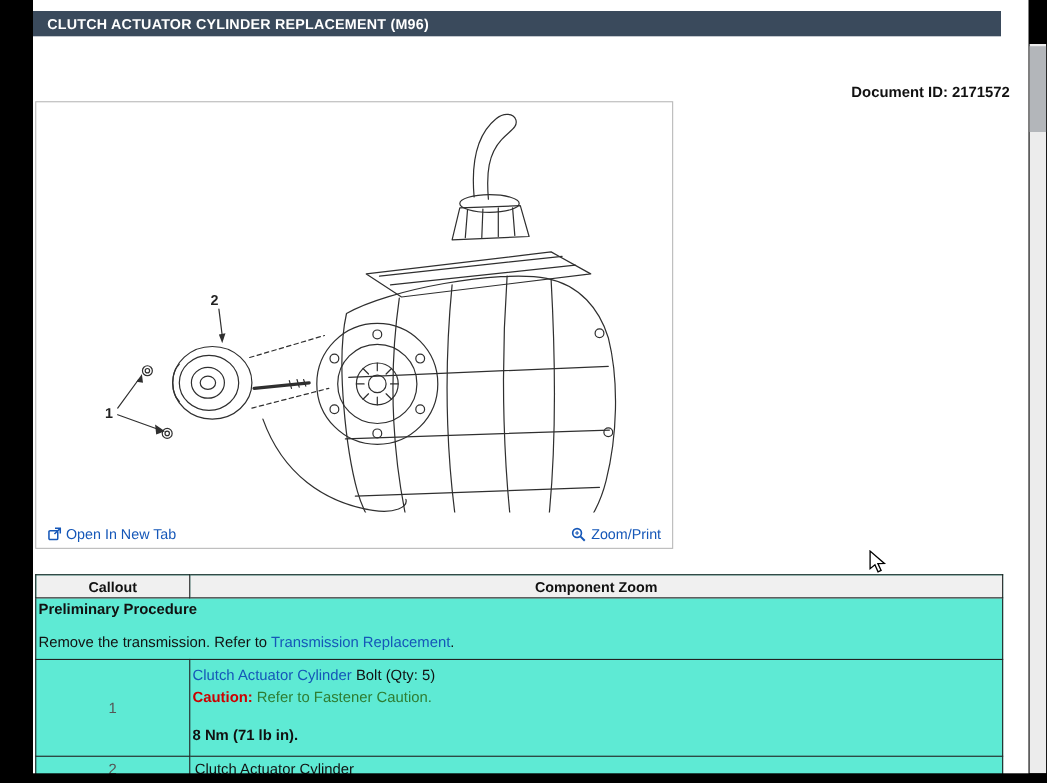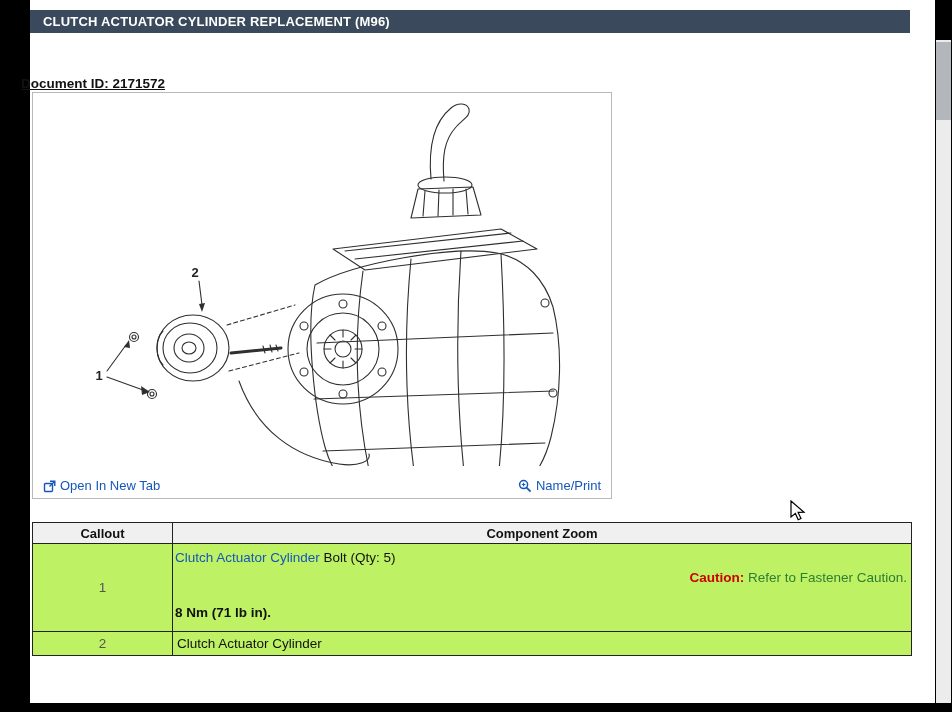--- a/index.html
+++ b/index.html
@@ -3,43 +3,43 @@
 <meta charset="utf-8">
 <style>
   html,body{margin:0;padding:0;}
   .stage{position:relative;width:952px;height:712px;background:#000;overflow:hidden;
          font-family:"Liberation Sans",sans-serif;color:#111;}
   .content{position:absolute;left:30px;top:0;width:905px;height:704px;background:#fff;}
 
   .title-bar{position:absolute;left:30px;top:10px;width:880px;height:23px;box-sizing:border-box;
              background:#3a4a5c;color:#fff;font-weight:bold;font-size:13px;line-height:23px;
              padding-left:13px;letter-spacing:.2px;z-index:2;}
-  .doc-id{position:absolute;left:21px;top:76px;width:882px;text-align:left;
-          font-size:13.5px;font-weight:bold;z-index:2;text-decoration:underline;}
+  .doc-id{position:absolute;left:36px;top:76px;width:882px;text-align:right;
+          font-size:13.5px;font-weight:bold;z-index:2;}
 
   .figure-frame{position:absolute;left:32px;top:92px;width:580px;height:407px;
                 border:1px solid #b9b9b9;background:#fff;box-sizing:border-box;z-index:2;}
   .art{position:absolute;left:0;top:0;width:578px;height:373px;}
   .figure-footer{position:absolute;left:0;right:0;bottom:5px;display:flex;
                  justify-content:space-between;align-items:center;padding:0 10px;font-size:13px;}
-  .blue-link{color:#1557b8;cursor:pointer;display:inline-flex;align-items:flex-end;gap:4px;text-decoration:none;}
+  .blue-link{color:#1557b8;cursor:pointer;display:inline-flex;align-items:center;gap:4px;text-decoration:none;}
 
   .parts-table{position:absolute;left:32px;top:522px;width:880px;border-collapse:collapse;
-               table-layout:fixed;font-size:13.5px;z-index:2;background:#bef264;}
+               table-layout:fixed;font-size:13.5px;z-index:2;background:#5eead4;}
   .parts-table th,.parts-table td{border:1px solid #222;vertical-align:middle;}
   .parts-table th{background:#f0f0f0;font-weight:bold;font-size:13px;height:20px;text-align:center;padding:0;}
   .col-callout{width:140px;}
   .cell-callout{text-align:center;color:#555;}
   .cell-body{padding:2px 4px 8px 2px;vertical-align:top;}
   .prelim-heading{font-weight:bold;}
   .prelim-text{margin-top:15px;}
   .link-blue{color:#1557b8;cursor:pointer;}
   .caution-label{color:#cc0000;font-weight:bold;}
   .link-green{color:#2e7d32;cursor:pointer;}
-  .caution-line{margin-top:5px;text-align:right;}
+  .caution-line{margin-top:5px;}
   .torque-line{margin-top:20px;font-weight:bold;}
   .row2-cell{padding:2px 4px;vertical-align:top;}
 
   .scroll-track{position:absolute;left:936px;top:40px;width:15px;height:663px;background:#ececec;z-index:3;}
   .scroll-thumb{position:absolute;left:0;top:2px;width:15px;height:78px;background:#b3b6ba;}
   .bottom-bar{position:absolute;left:0;bottom:0;width:952px;height:9px;background:#000;z-index:10;}
 
   .cursor{position:absolute;left:790px;top:500px;z-index:20;}
 </style>
 </head>
@@ -131,34 +131,42 @@
           <path d="M7 1.2 L11.8 1.2 L11.8 6 M11.8 1.2 L6.5 6.5" fill="none" stroke="#1557b8" stroke-width="1.4"></path>
         </svg>
         <span>Open In New Tab</span>
       </span>
       <span class="blue-link">
         <svg width="14" height="14" viewBox="0 0 14 14">
           <circle cx="5.6" cy="5.6" r="4" fill="none" stroke="#1557b8" stroke-width="1.5"></circle>
           <path d="M8.6 8.6 L12.6 12.6" stroke="#1557b8" stroke-width="1.8"></path>
           <path d="M3.8 5.6 h3.6 M5.6 3.8 v3.6" stroke="#1557b8" stroke-width="1"></path>
         </svg>
-        <span>Name/Print</span>
+        <span>Zoom/Print</span>
       </span>
     </div>
   </div>
 
   <table class="parts-table">
     <colgroup>
         <col class="col-callout">
         <col>
       </colgroup>
     <tbody>
         <tr>
       <th>Callout</th>
       <th>Component Zoom</th>
+    </tr>
+    <tr>
+      <td colspan="2" class="cell-body">
+        <div class="prelim-heading">Preliminary Procedure</div>
+        <div class="prelim-text">
+          <span>Remove the transmission. Refer to </span><span class="link-blue">Transmission Replacement</span><span>.</span>
+        </div>
+      </td>
     </tr>
     <tr style="height:88px;">
       <td class="cell-callout">1</td>
       <td class="cell-body">
         <div>
           <span class="link-blue">Clutch Actuator Cylinder</span><span> Bolt (Qty: 5)</span>
         </div>
         <div class="caution-line">
           <span class="caution-label">Caution:</span><span class="link-green"> Refer to </span><span class="link-green">Fastener Caution</span><span class="link-green">.</span>
         </div>

